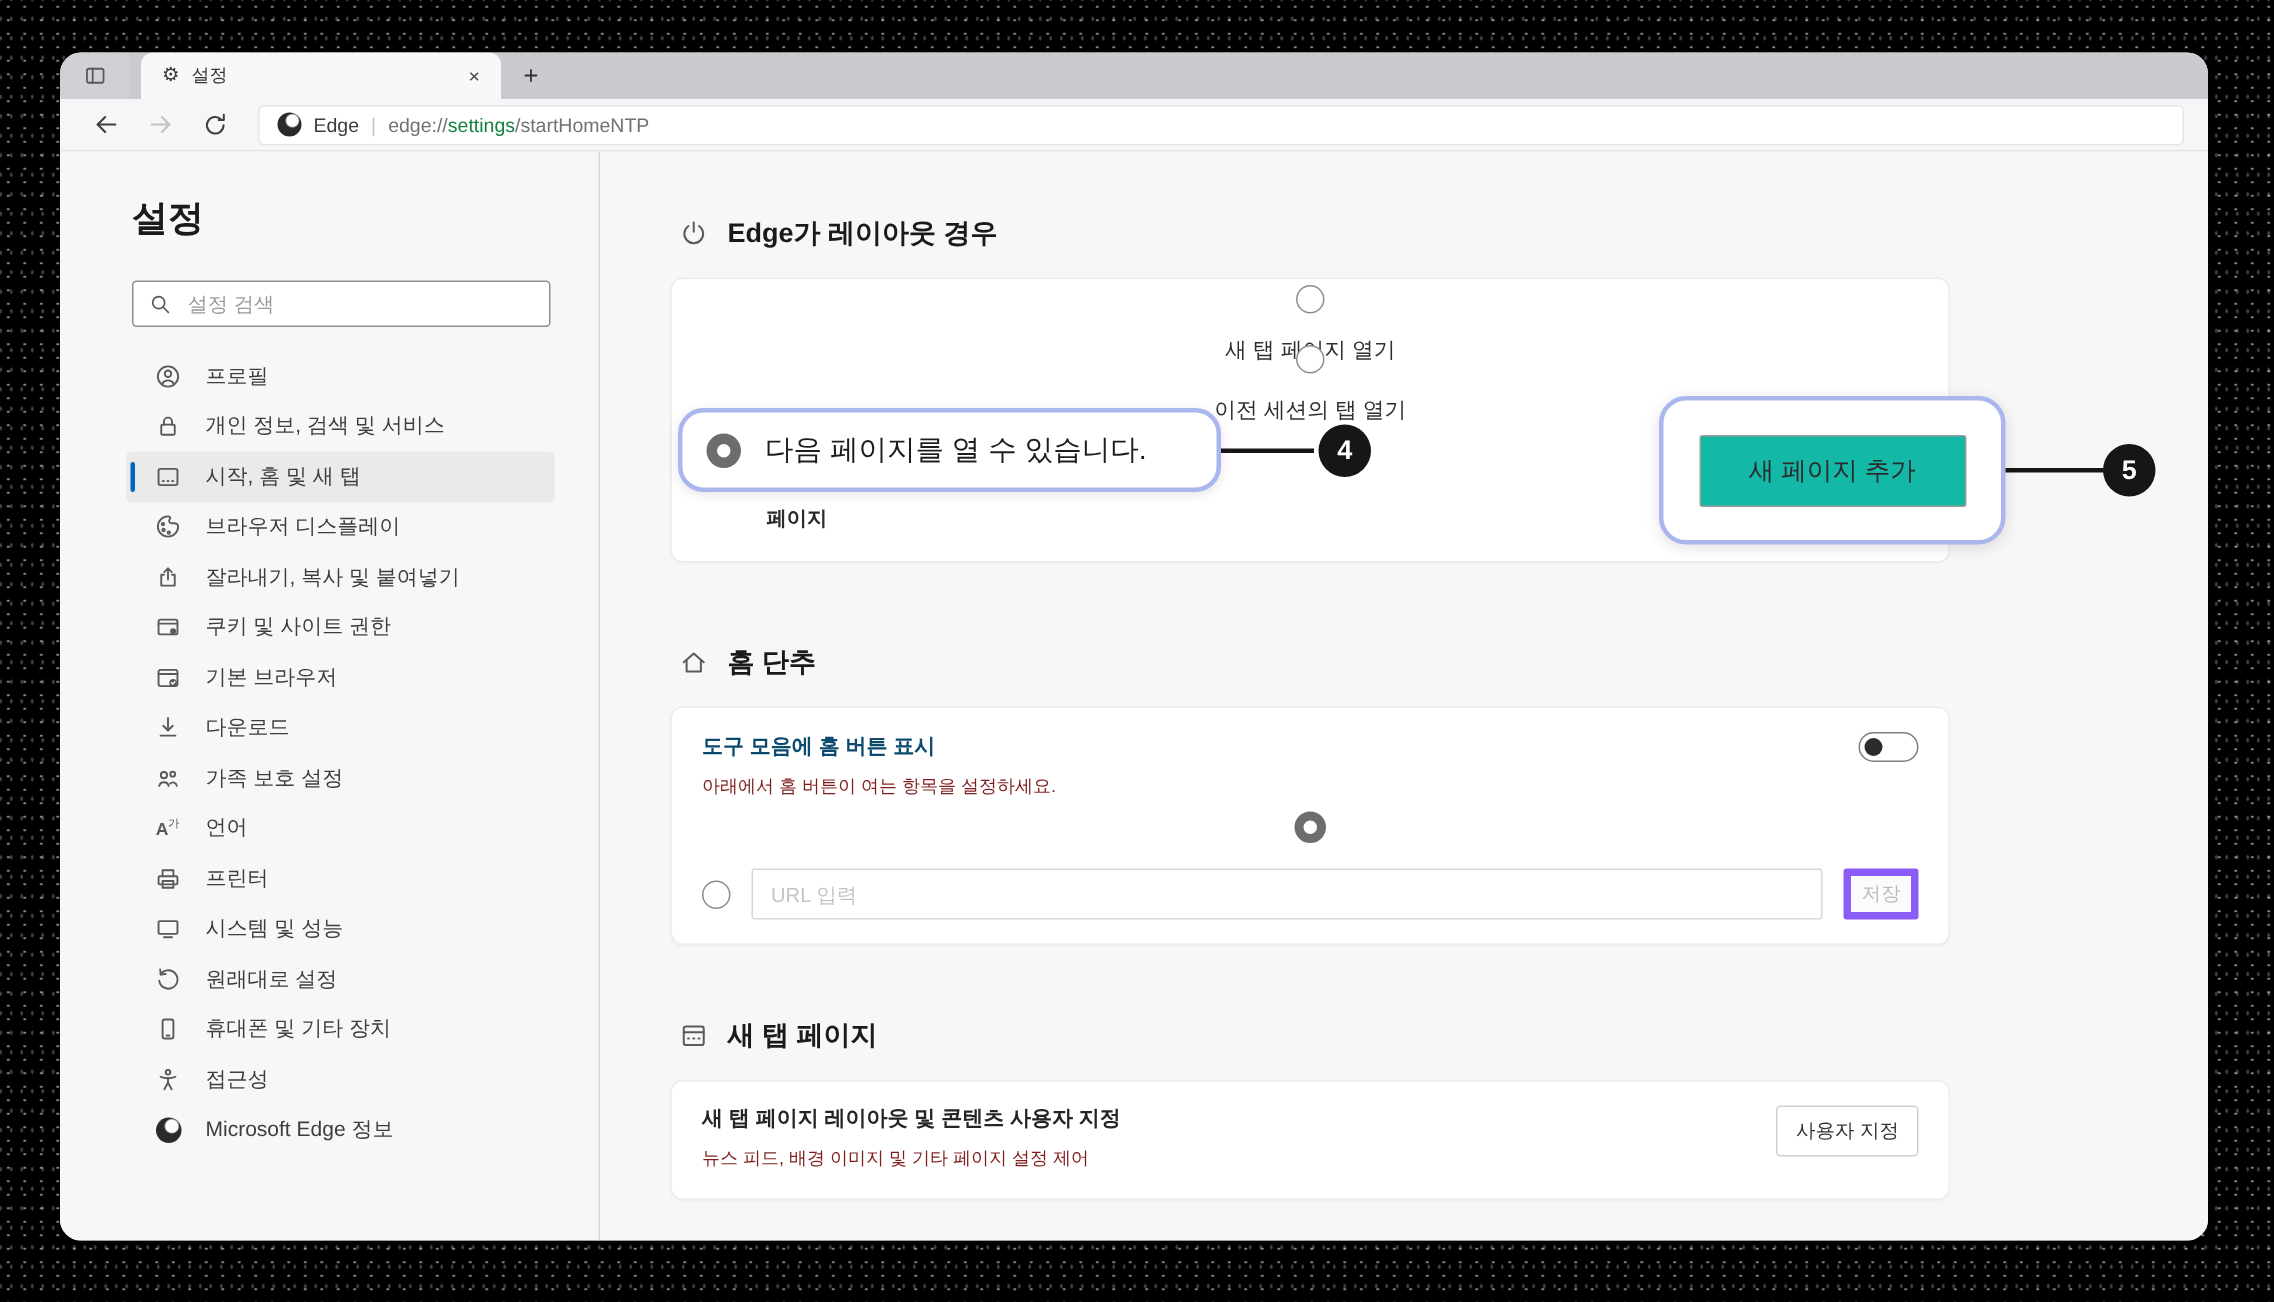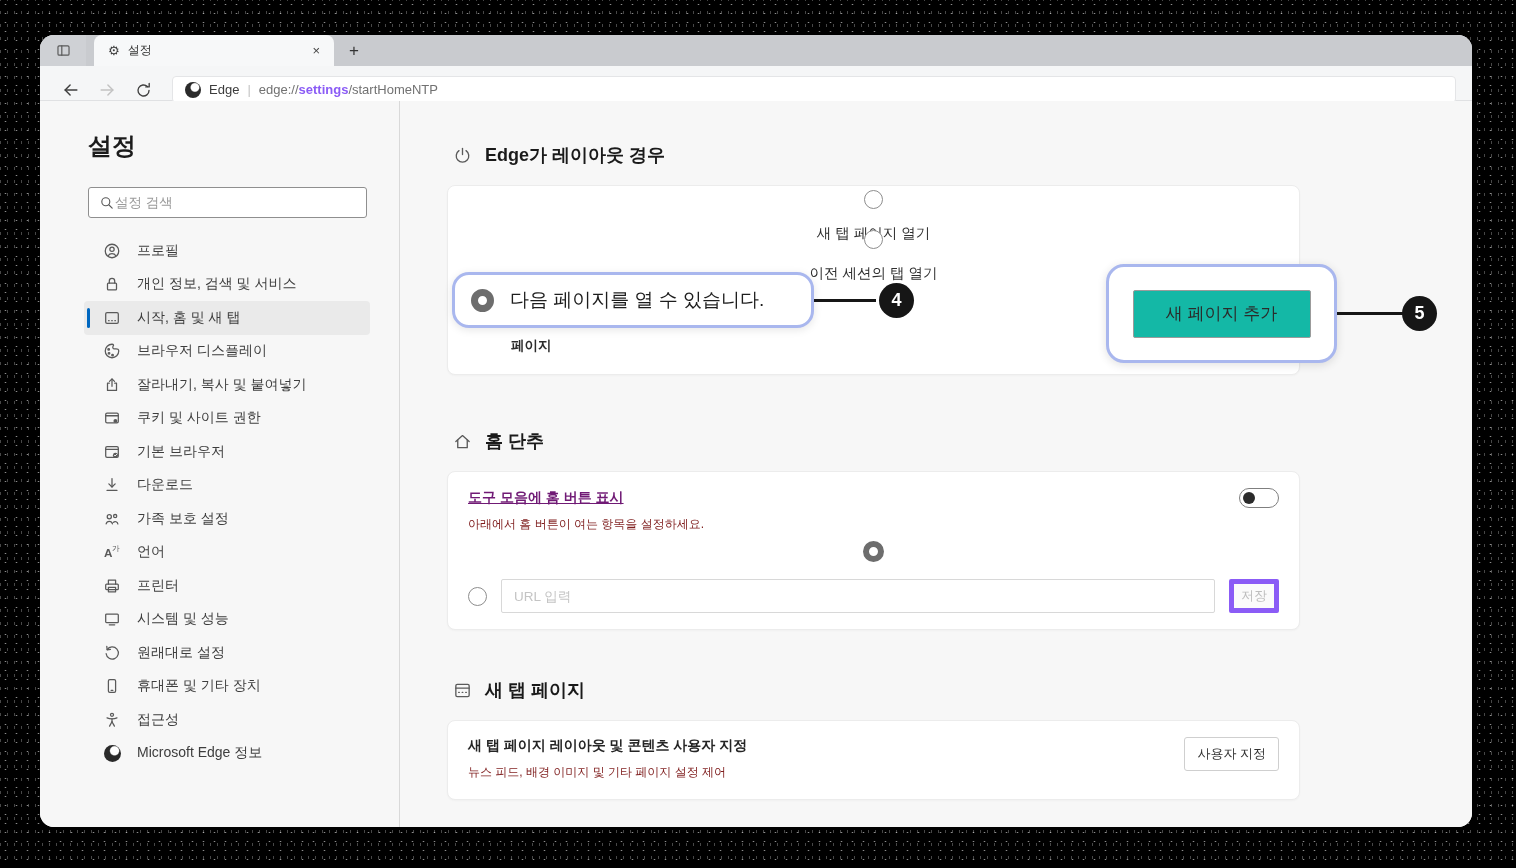--- a/index.html
+++ b/index.html
@@ -22,34 +22,34 @@
   }
   
   .tabstrip { height:31px; background:#c9cbcf; display:flex; align-items:stretch; flex:0 0 auto; }
   .tab-actions { width:46px; display:flex; align-items:center; justify-content:center; background:#cfd1d5; border-top-left-radius:14px; cursor:pointer; }
   .tab { width:240px; background:#f7f8f9; border-radius:8px 8px 0 0; display:flex; align-items:center; gap:8px; padding:0 10px 0 14px; margin-left:8px; }
   .tab-title { font-size:12px; color:#333; flex:1; white-space:nowrap; overflow:hidden; }
   .tab-close { color:#444; font-size:13px; line-height:1; padding:2px 4px; cursor:pointer; }
   .newtab-btn { width:40px; display:flex; align-items:center; justify-content:center; color:#333; font-size:17px; cursor:pointer; }
   .gear-glyph { font-family:"DejaVu Sans",sans-serif; font-size:13px; color:#3c3c3c; }
   
-  .toolbar { height:35px; background:#f5f6f7; border-bottom:1px solid #e0e1e3; display:flex; align-items:flex-start; padding:10px 16px 0 16px; gap:6px; flex:0 0 auto; }
+  .toolbar { height:35px; background:#f5f6f7; border-bottom:1px solid #e0e1e3; display:flex; align-items:center; padding:0 16px 0 16px; gap:6px; flex:0 0 auto; }
   .nav-btn { width:30px; height:28px; display:flex; align-items:center; justify-content:center; border-radius:4px; cursor:pointer; }
   .addressbar { flex:1; height:27px; margin-left:8px; background:#fff; border:1px solid #e4e5e7; border-radius:4px; display:flex; align-items:center; padding:0 12px; gap:8px; }
   .addr-brand { font-size:13px; color:#3c3c3c; }
   .addr-sep { color:#c3c3c3; font-size:13px; }
   .addr-url { font-size:13px; color:#717171; }
-  .addr-url b { color:#8b5cf6; font-weight:700; }
+  .addr-url b { color:#15803d; font-weight:400; }
   .edge-swirl { width:16px; height:16px; border-radius:50%; display:inline-block;
     background:radial-gradient(circle at 62% 34%, #fff 0 26%, #2a2a2a 34%); }
   
   .content { flex:1; display:flex; background:#f7f7f7; overflow:hidden; }
   .sidebar { width:360px; flex:0 0 auto; border-right:1px solid #d9d9d9; padding:30px 0 0 48px; }
   .sb-title { font-size:24px; font-weight:700; color:#1b1b1b; line-height:30px; }
-  .sb-search { margin-top:26px; width:279px; height:31px; background:#fff; border:1px solid #8f8f8f; border-radius:3px; display:flex; align-items:center; padding:0 10px; }
+  .sb-search { margin-top:26px; width:279px; height:31px; background:#fff; border:1px solid #8f8f8f; border-radius:3px; display:flex; align-items:center; padding:0 10px; gap:10px; }
   .sb-search input { border:none; outline:none; flex:1; font-size:13.5px; color:#333; background:transparent; font-family:inherit; }
   .sb-search input::placeholder { color:#9a9a9a; }
   .sb-nav { margin:16px 0 0 -4px; width:286px; }
   .sb-item { position:relative; height:33.5px; display:flex; align-items:center; gap:15px; padding-left:18px; border-radius:4px; cursor:pointer; color:#3d3d3d; font-size:14px; }
   .sb-item .ic { width:20px; height:20px; display:flex; align-items:center; justify-content:center; color:#5a5a5a; flex:0 0 auto; }
   .sb-item.selected { background:#eaeaea; }
   .sb-item.selected::before { content:""; position:absolute; left:3px; top:7px; bottom:7px; width:3px; border-radius:2px; background:#0067c0; }
   svg.oi { stroke:#5a5a5a; fill:none; stroke-width:1.4; stroke-linecap:round; stroke-linejoin:round; }
   
   .main { flex:1; position:relative; padding:0 0 0 47px; overflow:hidden; }
@@ -78,21 +78,21 @@
   .btn { background:#fff; border:1px solid #cfcfcf; border-radius:3px; font-size:13px; color:#333; padding:7px 12px; cursor:pointer; font-family:inherit; }
   
   .hl-box5 { position:absolute; left:706px; top:163px; width:231px; height:99px; background:#fff; border:3px solid #a9b7ee;
     border-radius:18px; box-shadow:0 2px 10px rgba(0,0,0,.12); z-index:4; display:flex; align-items:center; justify-content:center; }
   .add-page-btn { width:178px; height:48px; background:#14b8a6; border:1px solid #9b9b9b; border-radius:2px; font-size:17px; color:#2b2b2b; cursor:pointer; font-family:inherit; }
   .hl-box5 .conn { left:calc(100% + 3px); width:66px; }
   .hl-box5 .callout { left:calc(100% + 68px); top:calc(50% - 17.5px); }
   
   .card2 { padding:14px 20px 16px 20px; }
   .row-toggle { display:flex; align-items:center; justify-content:space-between; height:24px; }
-  .row-toggle .lbl { font-size:14px; font-weight:700; color:#701a75;text-decoration:underline; }
+  .row-toggle .lbl { font-size:14px; font-weight:700; color:#0c4a6e; }
   .toggle { width:40px; height:20px; border:1px solid #7f7f7f; border-radius:10px; background:#fff; position:relative; cursor:pointer; }
   .toggle .knob { position:absolute; left:3px; top:3px; width:12px; height:12px; border-radius:50%; background:#2b2b2b; }
   .desc { margin-top:6px; font-size:12px; color:#7f1d1d; }
   .card2 .radio-row { margin-top:8px; height:36px; }
   .url-row { margin-top:2px; display:flex; align-items:center; gap:14px; }
   .url-input { flex:1; height:34px; border:1px solid #d8d8d8; border-radius:2px; background:#fff; padding:0 12px; font-size:13.5px; color:#333; outline:none; font-family:inherit; }
   .url-input::placeholder { color:#c4c4c4; }
   .save-btn { width:50px; height:34px; background:#fbfbfb; border:5px solid #8b5cf6; border-radius:2px; color:#bdbdbd; font-size:13px; font-family:Liberation Mono, monospace; }
   
   .card3 { padding:16px 20px 18px 20px; display:flex; align-items:flex-start; justify-content:space-between; }

